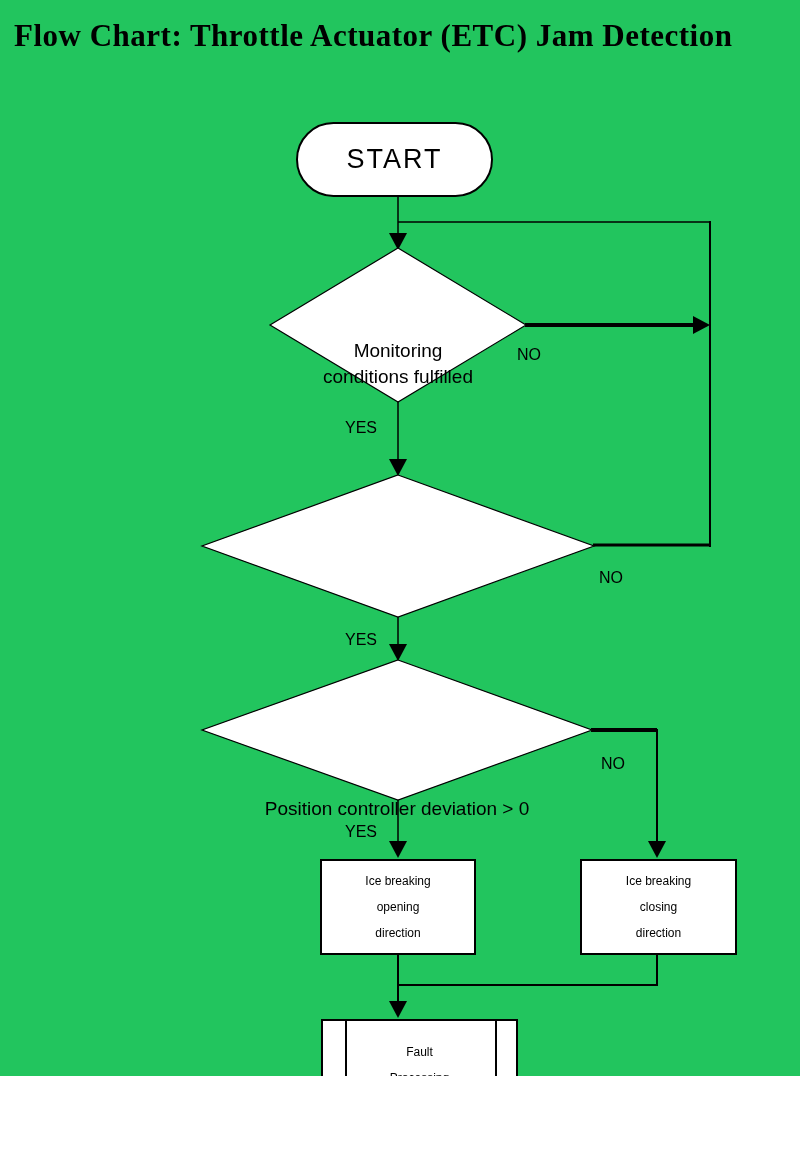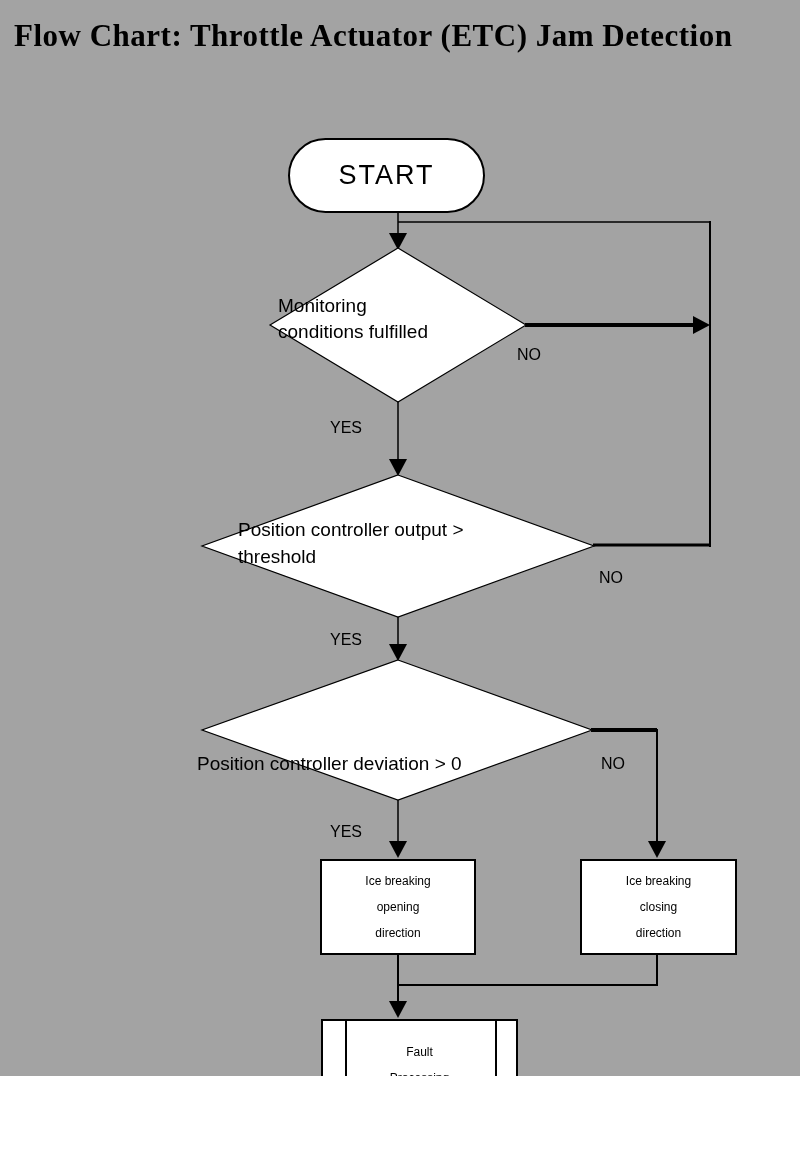--- a/index.html
+++ b/index.html
@@ -1,20 +1,20 @@
 <!DOCTYPE html>
 <html><head>
 <meta charset="utf-8">
 <style>
   html, body { margin: 0; padding: 0; background: #ffffff; }
   .stage {
     position: relative;
     width: 800px;
     height: 1076px;
-    background: #a3a3a3;
+    background: #22c55e;
     font-family: "Liberation Sans", sans-serif;
     color: #000000;
     overflow: hidden;
   }
   .title {
     position: absolute;
     left: 14px;
     top: 19px;
     margin: 0;
     font-family: "Liberation Serif", serif;
@@ -52,30 +52,32 @@
     position: absolute;
     top: 0;
     bottom: 0;
     width: 2px;
     background: #000000;
   }
   .predef .bar.left  { left: 22px; }
   .predef .bar.right { right: 19px; }
   .dtext {
     position: absolute;
+    text-align: center;
     font-size: 19px;
     white-space: pre-line;
+    margin-top: 45px;
   }
   .edge-label {
     position: absolute;
     font-size: 16px;
     line-height: 21px;
     margin-top: 12px;
   }
-  .edge-label.yes { width: 62px; text-align: left; }
+  .edge-label.yes { width: 62px; text-align: center; }
 </style>
 </head>
 <body>
 
 <div class="stage">
 
   <h1 class="title">Flow Chart: Throttle Actuator (ETC) Jam Detection</h1>
 
   <svg class="layer" width="800" height="1152" viewBox="0 0 800 1152">
 
@@ -105,28 +107,26 @@
       <polygon points="693,316 693,334 710,325"></polygon>
     </g>
 
     <g fill="#ffffff" stroke="#000000" stroke-width="1.2">
       <polygon points="398,248 526,325 398,402 270,325"></polygon>
       <polygon points="398,475 594,546 398,617 202,546"></polygon>
       <polygon points="398,660 592,730 398,800 202,730"></polygon>
     </g>
   </svg>
 
-  <div class="node terminator" style="left:288px; top:122px; width:197px; height:75px;margin-top:16px;">
+  <div class="node terminator" style="left:296px; top:122px; width:197px; height:75px;">
     <span>START</span>
   </div>
 
   <div class="dtext" style="left:278px; top:293px; width:240px; line-height:26px;">Monitoring
 conditions fulfilled</div>
-  <div class="dtext" style="left:238px; top:516px; width:320px; line-height:27px;">Position controller output &gt;
-threshold</div>
   <div class="dtext" style="left:197px; top:752px; width:400px; line-height:24px;">Position controller deviation &gt; 0</div>
 
   <div class="edge-label yes" style="left:330px; top:405px;">YES</div>
   <div class="edge-label" style="left:517px; top:332px;">NO</div>
   <div class="edge-label yes" style="left:330px; top:617px;">YES</div>
   <div class="edge-label" style="left:599px; top:555px;">NO</div>
   <div class="edge-label yes" style="left:330px; top:809px;">YES</div>
   <div class="edge-label" style="left:601px; top:741px;">NO</div>
 
   <div class="node" style="left:320px; top:859px; width:156px; height:96px;">

